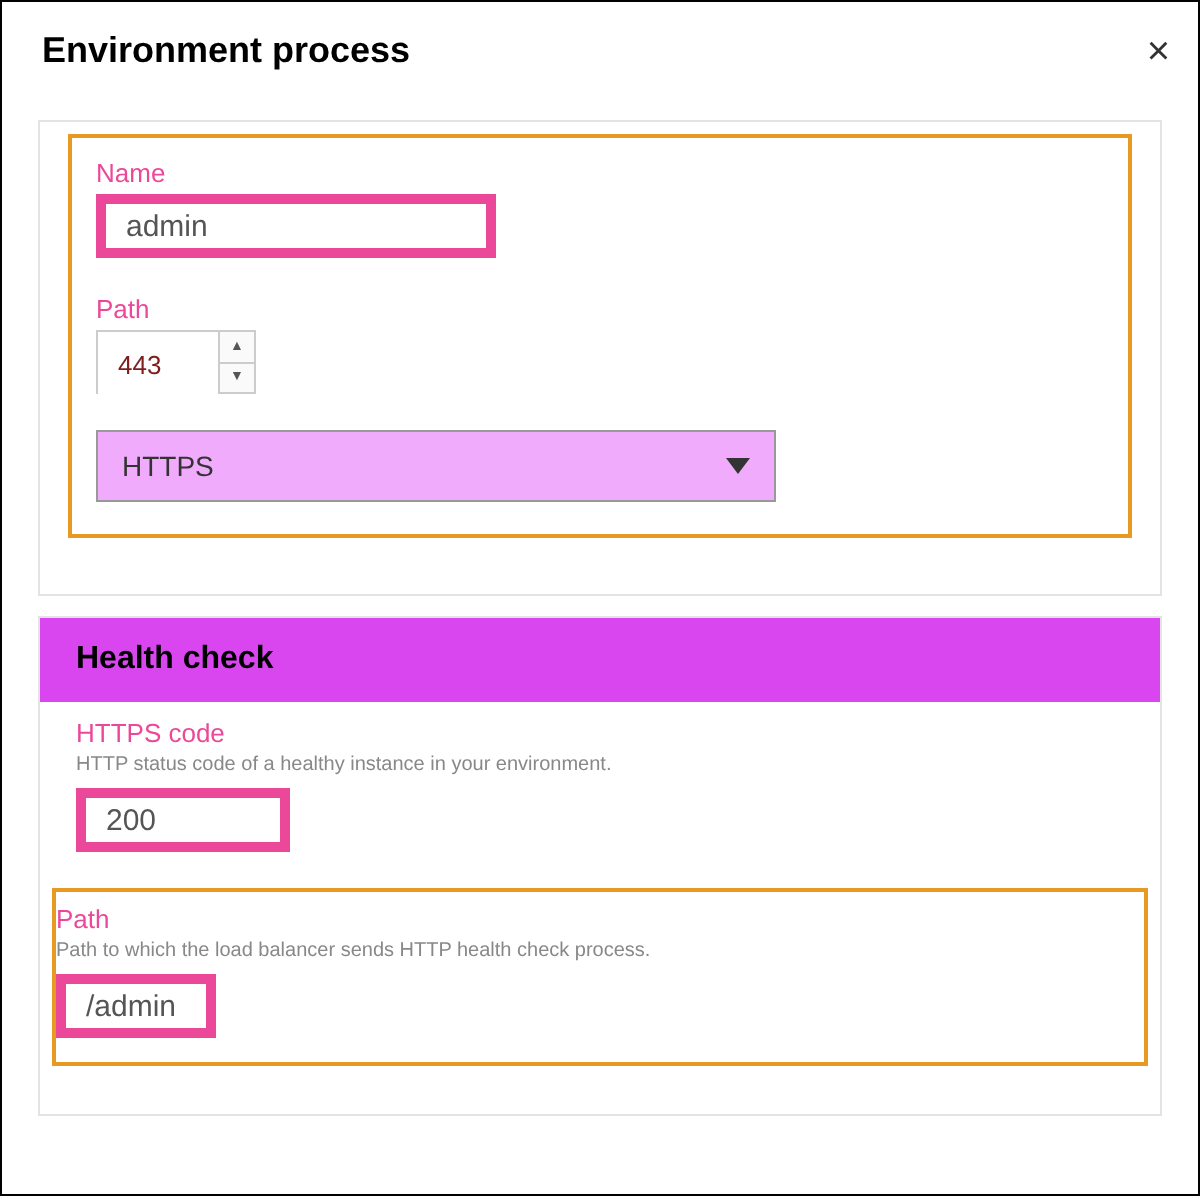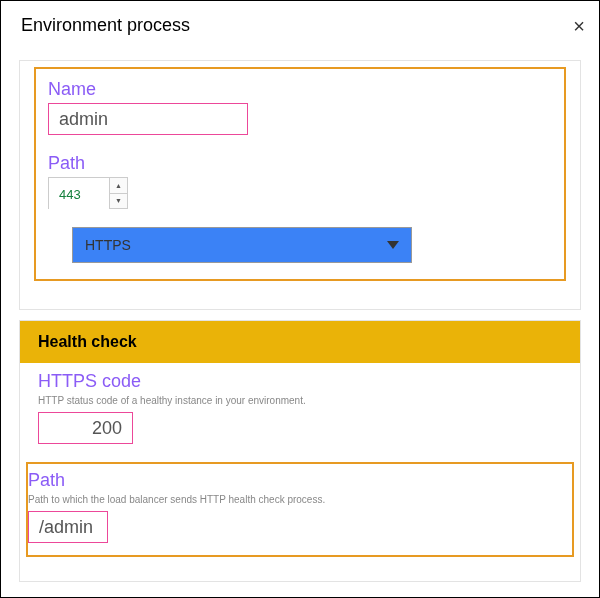--- a/index.html
+++ b/index.html
@@ -33,90 +33,90 @@
       border: 1px solid #d0d0d0;
     }
     .header {
       display: flex;
       justify-content: space-between;
       align-items: center;
       padding: 14px 14px 14px 20px;
     }
     .header h1 {
       font-size: 18px;
-      font-weight: normal;
+      font-weight: bold;
       color: #000;
     }
     .close {
       font-size: 20px;
       color: #333;
       cursor: pointer;
       line-height: 1;
     }
     .content {
       padding: 0 18px 200px 18px;
     }
     .panel {
       border: 1px solid #e3e3e3;
       background: #fff;
       margin-top: 10px;
       padding-bottom: 24px;
     }
     .panel-head {
-      background: #eab308;
+      background: #d946ef;
       padding: 12px 18px;
       border-bottom: 0;
     }
     .panel-head h2 {
       font-size: 16px;
       font-weight: bold;
       color: #000;
     }
     .panel-body {
       padding: 8px 18px 0 18px;
     }
     .panel.top .panel-body { padding: 18px 14px 4px 14px; position: relative; }
     .highlight {
       border: 2px solid #e79a22;
       padding: 10px 12px 16px 12px;
       margin: -12px 0 0 0;
     }
     .field { margin-bottom: 18px; }
     .field:last-child { margin-bottom: 0; }
     .field-label {
-      font-size: 18px;
-      color: #8b5cf6;
+      font-size: 13px;
+      color: #ec4899;
       margin-bottom: 3px;
     }
     .field-help {
       font-size: 10px;
       color: #888;
       margin-bottom: 6px;
     }
     input[type="text"] {
       height: 32px;
       padding: 0 10px;
-      font-size: 18px;
+      font-size: 15px;
       color: #555;
-      border: 1px solid #ec4899;
+      border: 5px solid #ec4899;
       background: #fff;
     }
     .num-wrap {
       display: inline-flex;
       border: 1px solid #ccc;
       height: 32px;
       background: #fff;
       align-items: stretch;
     }
     .num-wrap input {
       border: none;
       width: 60px;
       padding-left: 10px;
       font-size: 13px;
-      color: #15803d;
+      color: #7f1d1d;
     }
     .spinners {
       width: 18px;
       display: flex;
       flex-direction: column;
       border-left: 1px solid #ccc;
     }
     .spinners div {
       flex: 1;
       display: flex;
@@ -126,43 +126,42 @@
       color: #555;
       cursor: pointer;
       background: #fafafa;
     }
     .spinners div:first-child { border-bottom: 1px solid #ccc; }
     .select-wrap {
       position: relative;
       width: 340px;
       height: 36px;
       border: 1px solid #999;
-      background: #3b82f6;
+      background: #f0abfc;
       display: flex;
       align-items: center;
       padding: 0 12px;
       cursor: pointer;
-      margin-left: 24px;
     }
     .select-wrap .val {
       font-size: 14px;
       color: #333;
     }
     .select-arrow {
       position: absolute;
       right: 12px;
       top: 50%;
       transform: translateY(-50%);
       width: 0; height: 0;
       border-left: 6px solid transparent;
       border-right: 6px solid transparent;
       border-top: 8px solid #333;
     }
     .input-name { width: 200px; }
-    .input-code { width: 95px; text-align: right; }
+    .input-code { width: 107px; }
     .input-path { width: 80px; }
     
     .hc-highlight {
       border: 2px solid #e79a22;
       padding: 6px 10px 12px 0;
       margin-left: -12px;
       margin-right: -12px;
     }
   </style>
 </head>

